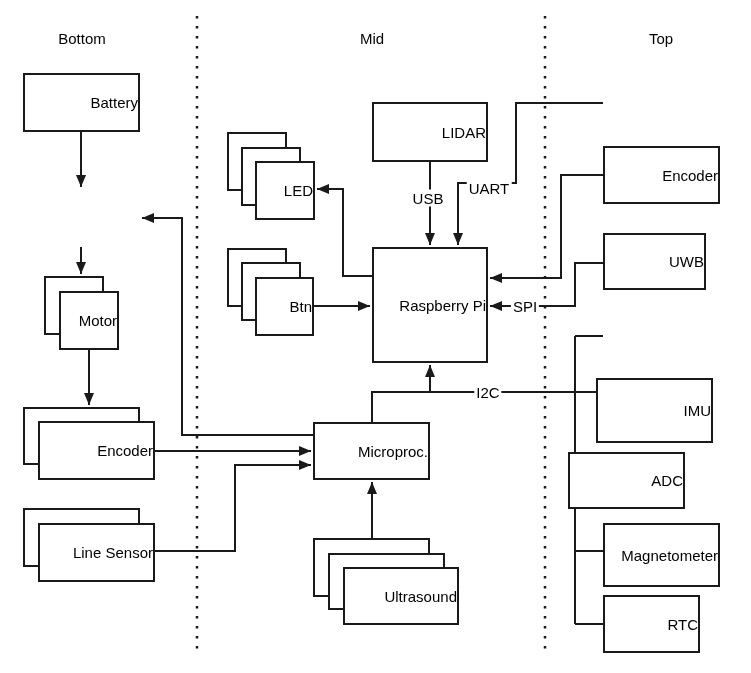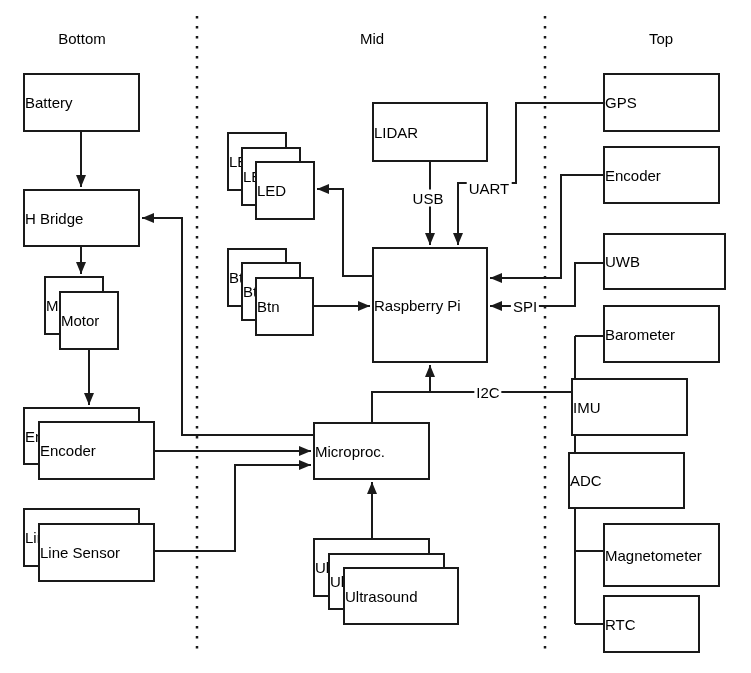--- a/index.html
+++ b/index.html
@@ -7,21 +7,21 @@
     position:relative; width:751px; height:673px; background:var(--bg,#ffffff);
     font-family:"Liberation Sans", sans-serif; color:var(--text,#000000);
     overflow:hidden;
   }
   svg.wires { position:absolute; left:0; top:0; width:751px; height:673px; }
   .wire { stroke:var(--stroke,#1a1a1a); stroke-width:2; fill:none; }
   .divider { stroke:var(--stroke,#1a1a1a); stroke-width:2.5; fill:none; stroke-dasharray:2.5 7.5; }
   #arrow path { fill:var(--stroke,#1a1a1a); }
   .node {
     position:absolute; box-sizing:border-box; border:2px solid var(--stroke,#1a1a1a);
-    background:#ffffff; display:flex; align-items:center; justify-content:flex-start;
+    background:#ffffff; display:flex; align-items:center; justify-content:flex-end;
     font-size:15px; line-height:1; white-space:nowrap; overflow:hidden;
   }
   .section-label {
     position:absolute; transform:translate(-50%,-50%); font-size:15px; line-height:1;text-align:center;
   }
   .wire-label {
     position:absolute; transform:translate(-50%,-50%); font-size:15px; line-height:1;
     background:#ffffff; padding:1px 2px; z-index:3;
   }
 </style>
@@ -61,23 +61,20 @@
     <path class="wire" d="M575,624 L603,624"></path>
     <path class="wire" d="M372,538 L372,482" marker-end="url(#arrow)"></path>
   </svg>
 
   <div class="section-label" style="left:82px;top:38px">Bottom</div>
   <div class="section-label" style="left:372px;top:38px">Mid</div>
   <div class="section-label" style="left:661px;top:38px">Top</div>
 
   <div class="node" style="left:23px;top:73px;width:117px;height:59px">
     <span>Battery</span>
-  </div>
-  <div class="node" style="left:23px;top:189px;width:117px;height:58px">
-    <span>H Bridge</span>
   </div>
   <div class="node" style="left:44px;top:276px;width:60px;height:59px">
     <span>Motor</span>
   </div>
   <div class="node" style="left:59px;top:291px;width:60px;height:59px">
     <span>Motor</span>
   </div>
   <div class="node" style="left:23px;top:407px;width:117px;height:58px">
     <span>Encoder</span>
   </div>
@@ -121,33 +118,27 @@
   <div class="node" style="left:313px;top:538px;width:117px;height:59px">
     <span>Ultrasound</span>
   </div>
   <div class="node" style="left:328px;top:553px;width:117px;height:57px">
     <span>Ultrasound</span>
   </div>
   <div class="node" style="left:343px;top:567px;width:116px;height:58px">
     <span>Ultrasound</span>
   </div>
 
-  <div class="node" style="left:603px;top:73px;width:117px;height:59px">
-    <span>GPS</span>
-  </div>
   <div class="node" style="left:603px;top:146px;width:117px;height:58px">
     <span>Encoder</span>
   </div>
-  <div class="node" style="left:603px;top:233px;width:123px;height:57px">
+  <div class="node" style="left:603px;top:233px;width:103px;height:57px">
     <span>UWB</span>
   </div>
-  <div class="node" style="left:603px;top:305px;width:117px;height:58px">
-    <span>Barometer</span>
-  </div>
-  <div class="node" style="left:571px;top:378px;width:117px;height:58px">
+  <div class="node" style="left:596px;top:378px;width:117px;height:65px">
     <span>IMU</span>
   </div>
   <div class="node" style="left:568px;top:452px;width:117px;height:57px">
     <span>ADC</span>
   </div>
   <div class="node" style="left:603px;top:523px;width:117px;height:64px">
     <span>Magnetometer</span>
   </div>
   <div class="node" style="left:603px;top:595px;width:97px;height:58px">
     <span>RTC</span>

